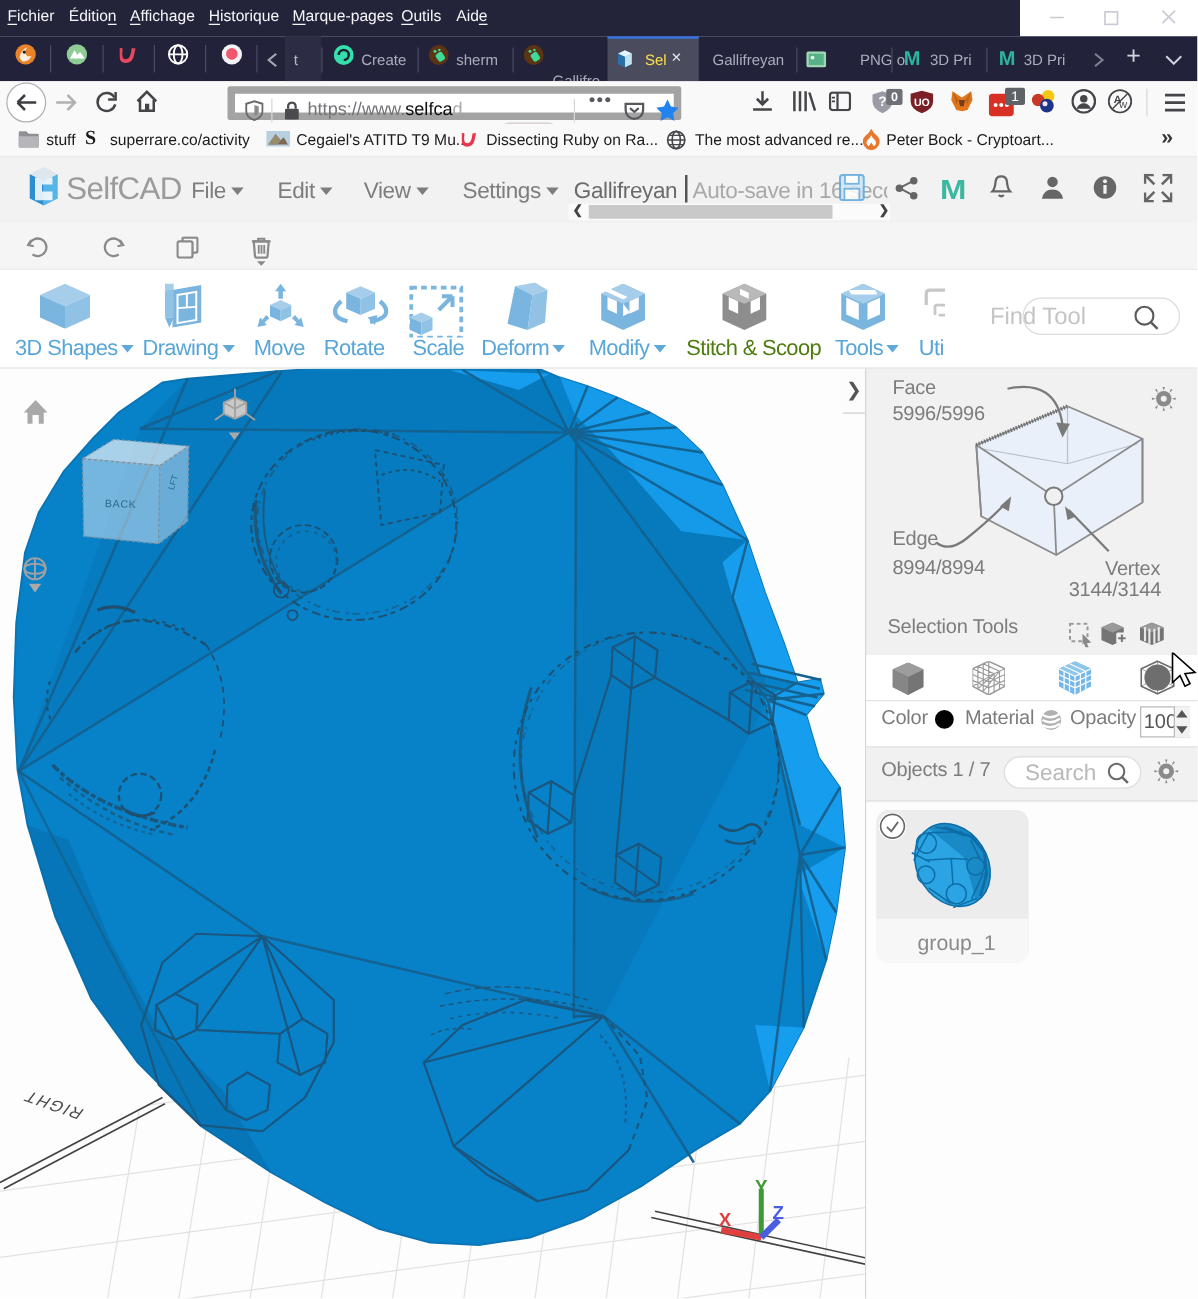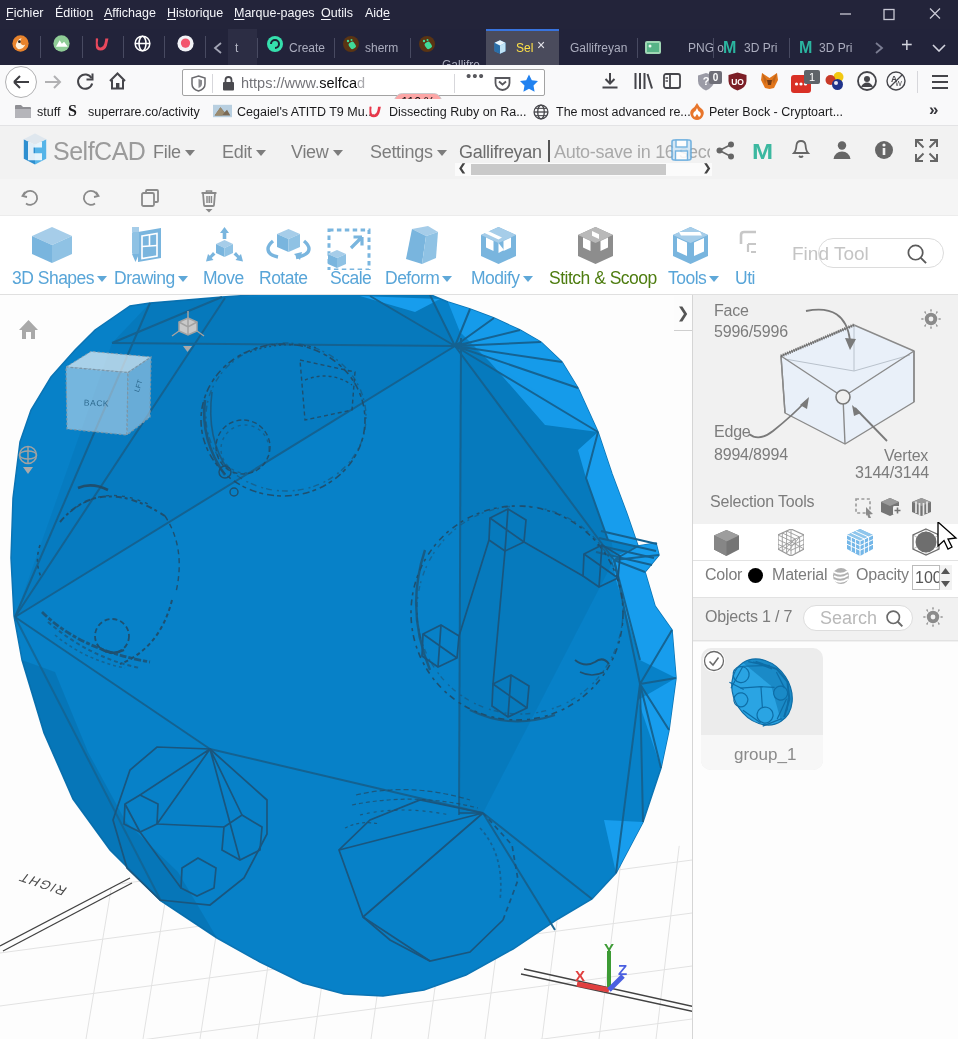--- a/index.html
+++ b/index.html
@@ -1,27 +1,27 @@
 <!DOCTYPE html>
 <html><head><meta charset="utf-8">
 <style>
 *{margin:0;padding:0;box-sizing:border-box}
 html,body{width:958px;height:1039px;overflow:hidden;font-family:"Liberation Sans",sans-serif;background:#fff;position:relative}
 .abs{position:absolute}
 
-#menubar{position:absolute;left:0;top:0;width:958px;height:29px;background:#23243a;color:#f5f6fa;font-size:12.5px}
+#menubar{position:absolute;left:0;top:0;width:816px;height:29px;background:#23243a;color:#f5f6fa;font-size:12.5px}
 #menubar .mi{position:absolute;top:6px}
 #menubar u{text-decoration:underline;text-underline-offset:2px}
 .winbtn{position:absolute;top:0;color:#e8e8ee}
 #tabbar{position:absolute;left:0;top:29px;width:958px;height:36px;background:#22233a}
 .pinsep{position:absolute;top:7px;height:22px;width:1px;background:#484a61}
 .tab{position:absolute;top:0;height:36px;color:#abadbe;font-size:12px}
 #activetab{position:absolute;left:486px;top:0;width:73px;height:36px;background:#4a4b5c;border-top:2px solid #3873dd}
 #navbar{position:absolute;left:0;top:65px;width:958px;height:34px;background:#f9f9fa}
-#urlbar{position:absolute;left:182px;top:3.5px;width:363px;height:27px;background:#fff;border:1px solid #a3a3a3;border-radius:2px}
+#urlbar{position:absolute;left:182px;top:3.5px;width:363px;height:27px;background:#fff;border:6px solid #a3a3a3;border-radius:2px}
 #bookbar{position:absolute;left:0;top:99px;width:958px;height:27px;background:#f9f9fa;border-bottom:1px solid #e3e3e5;font-size:12.5px;color:#1b1b1d}
 .bm{position:absolute;top:6px;white-space:nowrap}
 
 #appheader{position:absolute;left:0;top:126px;width:958px;height:53px;background:#f2f2f2}
 .appmenu{position:absolute;top:16px;color:#7d7d7d;font-size:18px;letter-spacing:-0.3px}
 .caret{display:inline-block;width:0;height:0;border-left:5px solid transparent;border-right:5px solid transparent;border-top:6px solid #7d7d7d;vertical-align:2px;margin-left:4px}
 #undorow{position:absolute;left:0;top:179px;width:958px;height:37px;background:#f5f5f5;border-bottom:1px solid #ececec}
 #toolrow{position:absolute;left:0;top:216px;width:958px;height:79px;background:#fff;border-bottom:1px solid #e0e0e0}
 .toollabel{position:absolute;top:52px;font-size:17.5px;color:#58a5d8;white-space:nowrap;letter-spacing:-0.5px}
 .tcaret{display:inline-block;width:0;height:0;border-left:5px solid transparent;border-right:5px solid transparent;border-top:6px solid #5fa8d8;vertical-align:2px;margin-left:3px}

